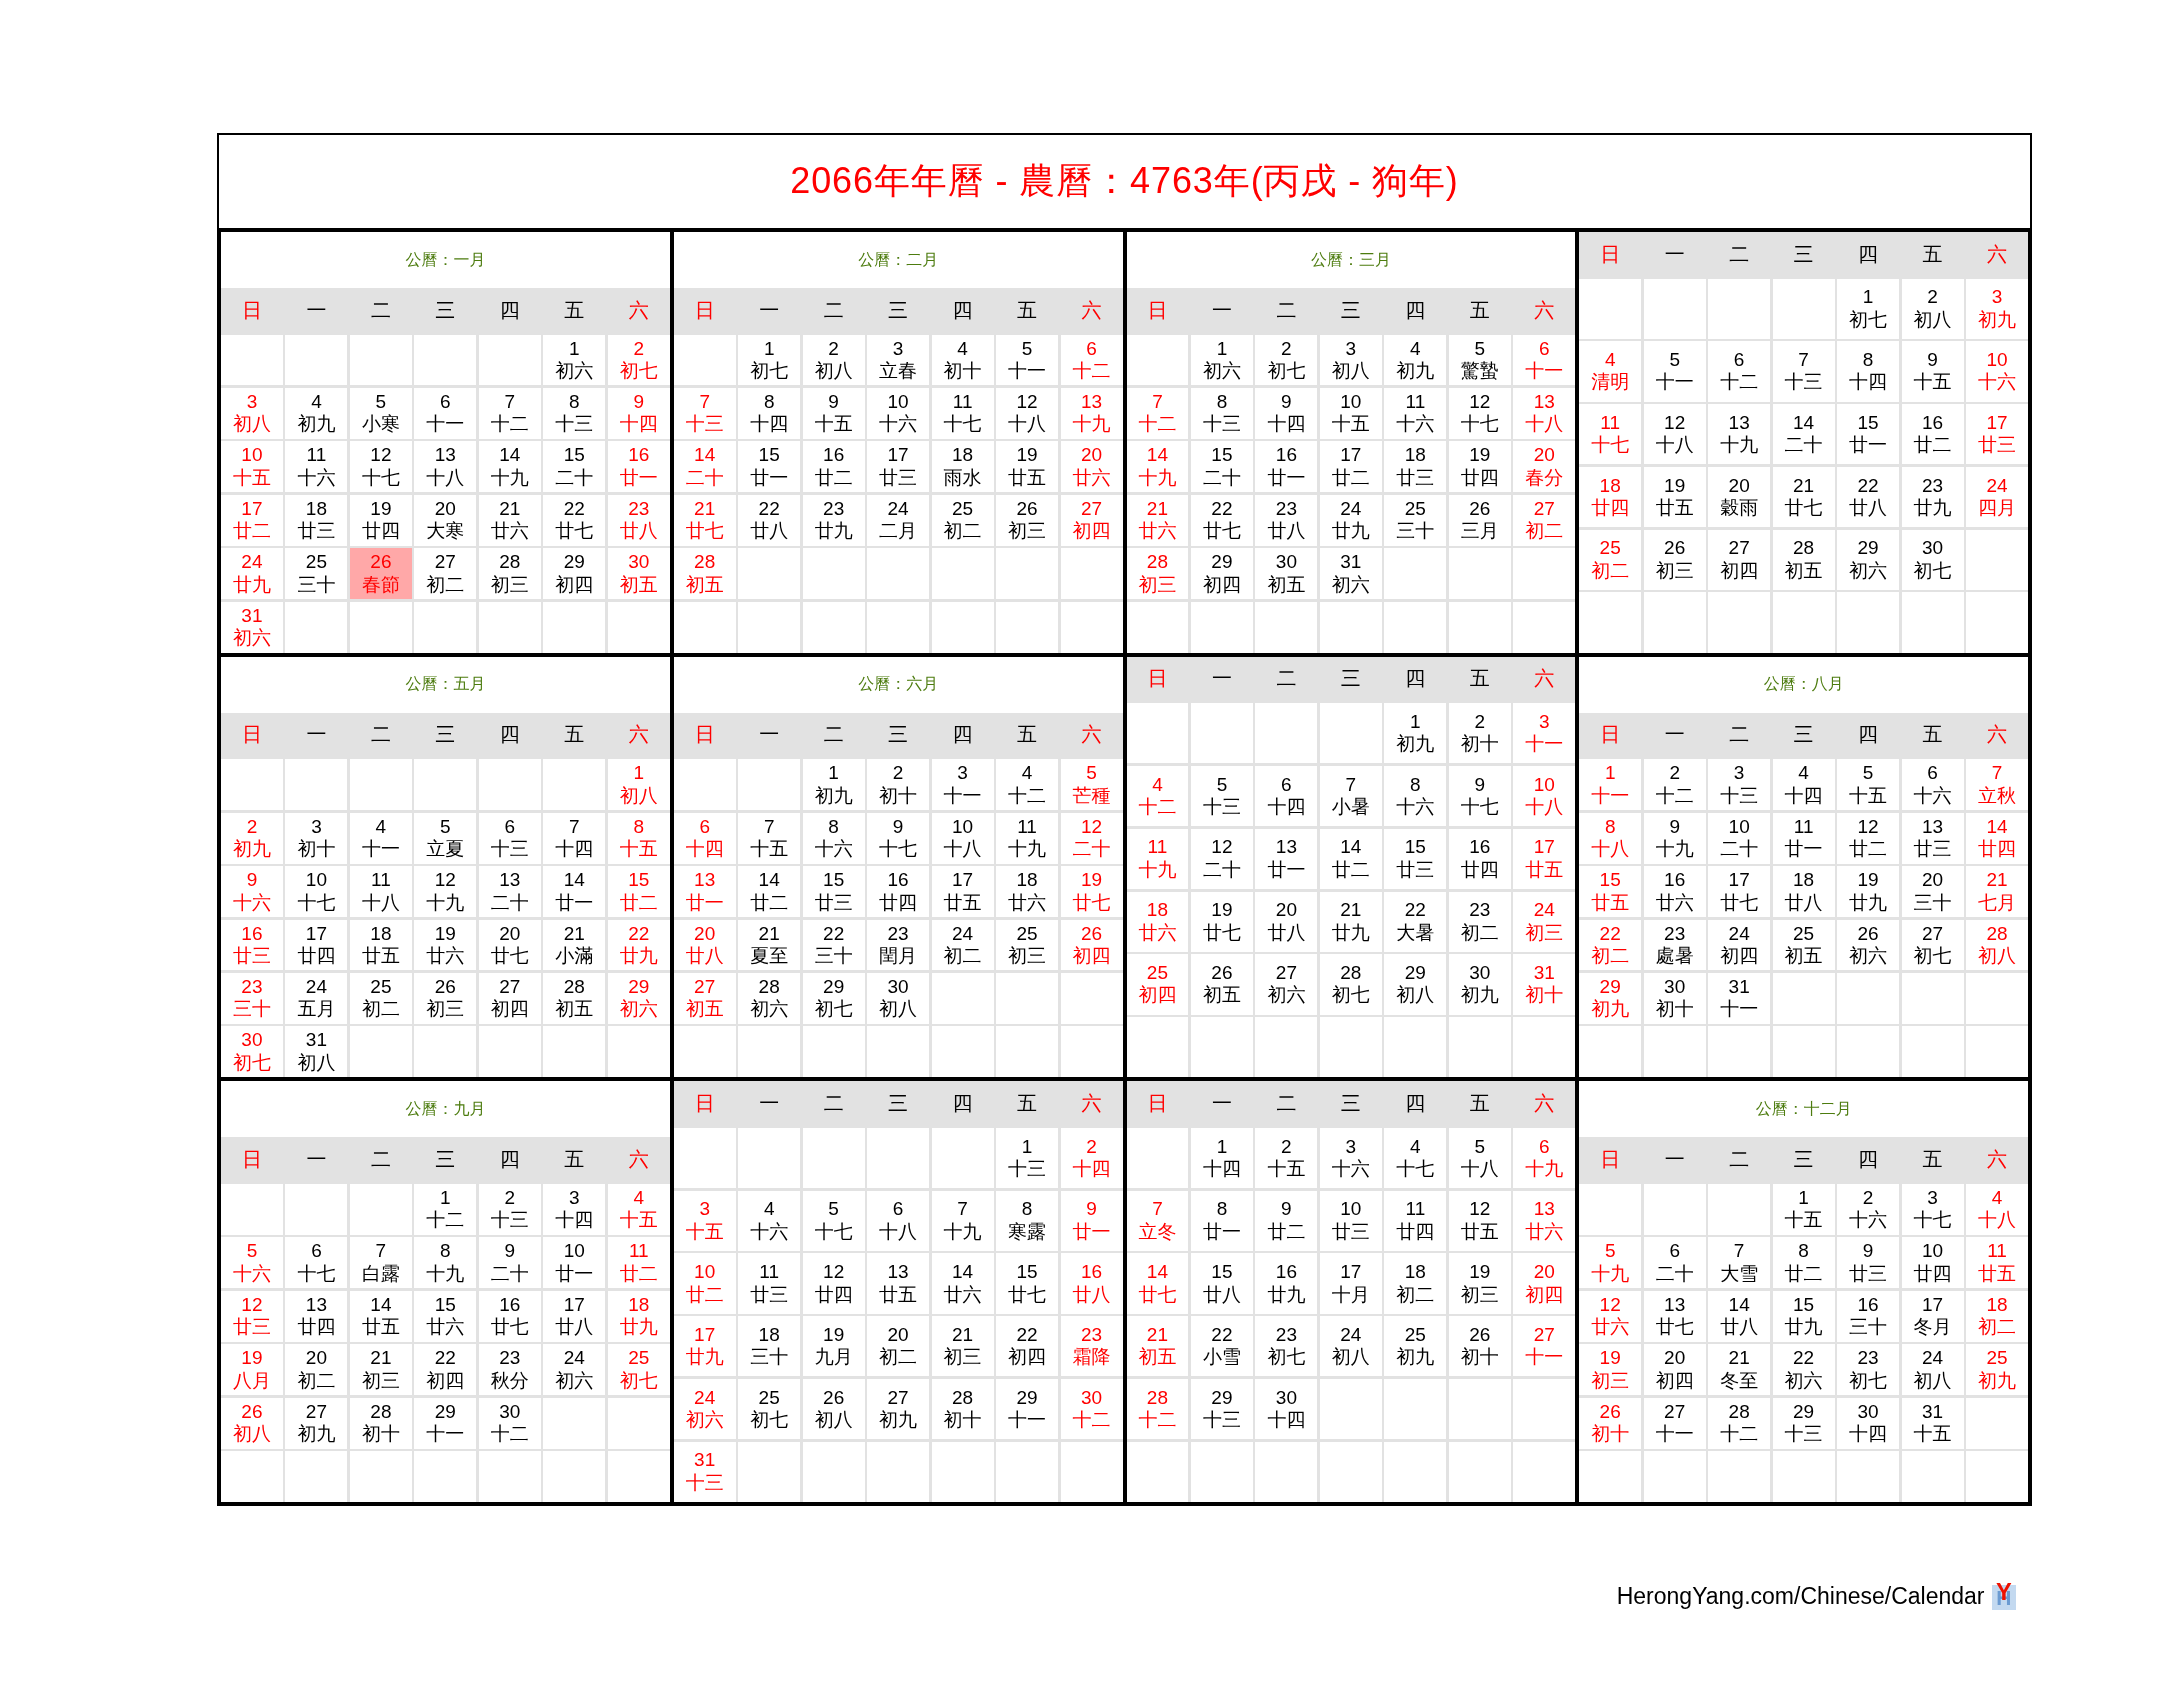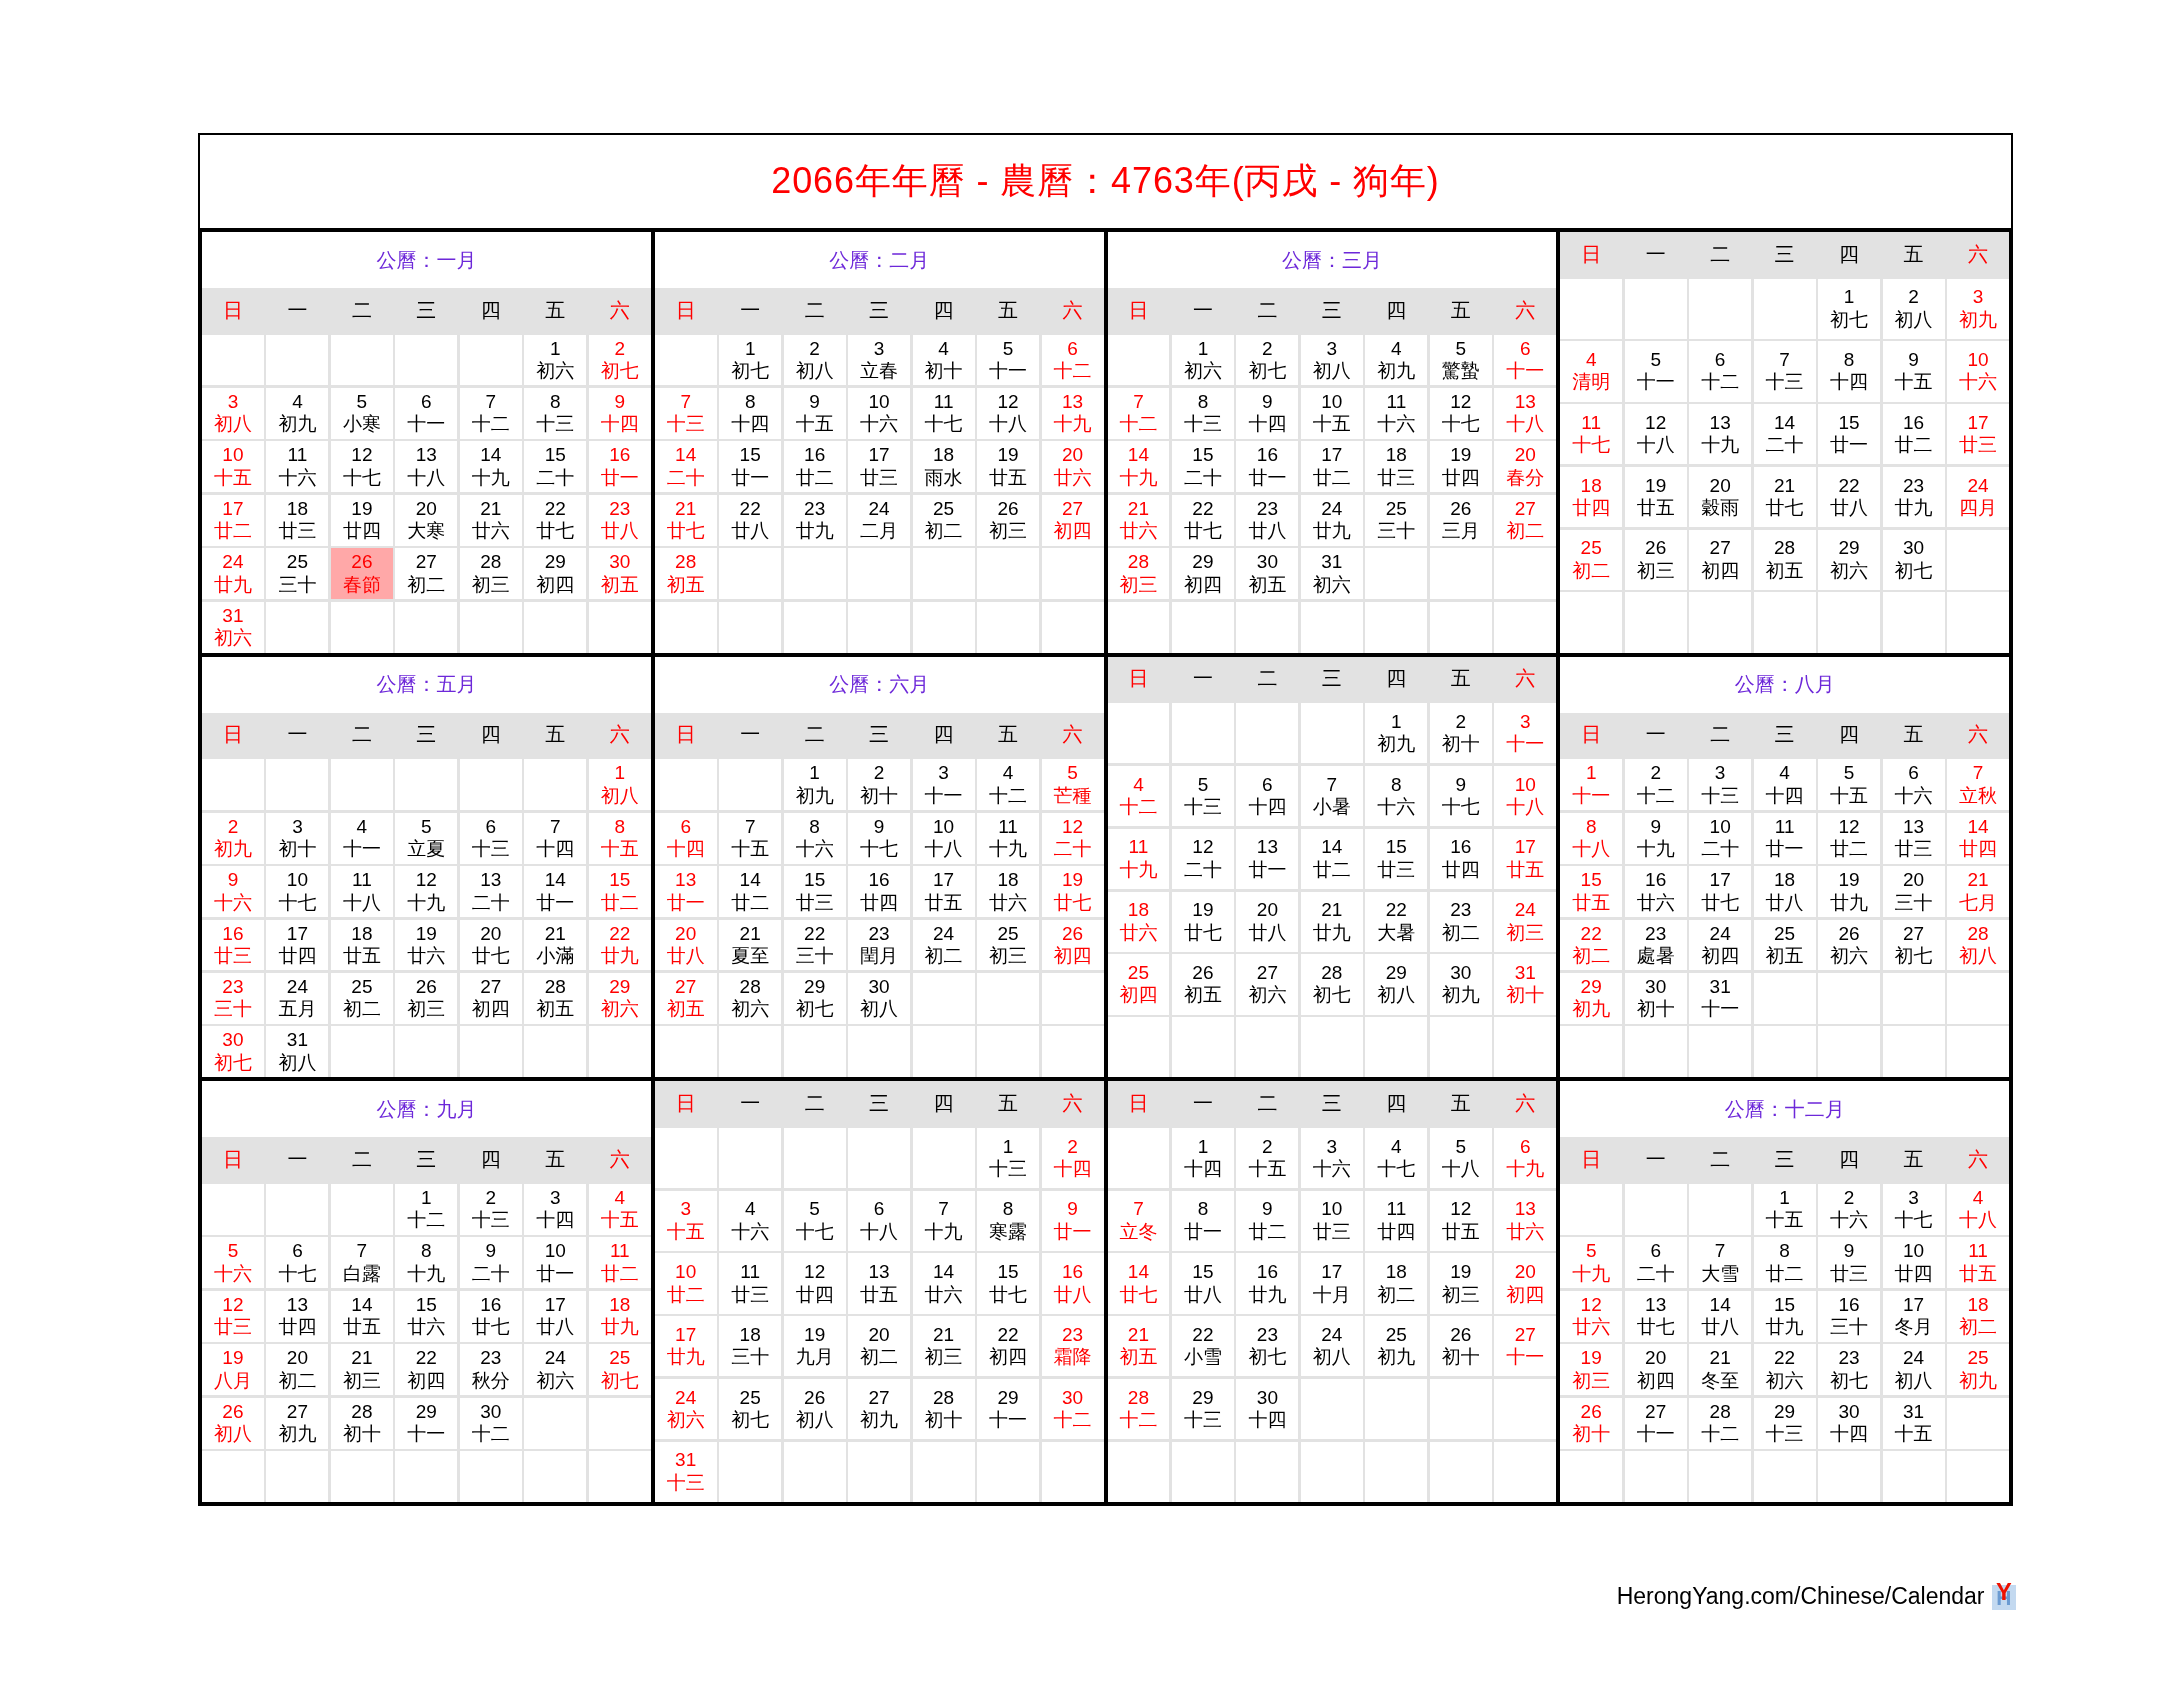--- a/index.html
+++ b/index.html
@@ -4,21 +4,21 @@
 <style>
   html, body { margin: 0; padding: 0; }
   body {
     width: 2190px; height: 1692px;
     background: #ffffff;
     font-family: "Liberation Sans", "DejaVu Sans", sans-serif;
     position: relative;
   }
   .calendar {
     position: absolute;
-    left: 198px; top: 133px;
+    left: 217px; top: 133px;
     width: 1815px; height: 1373px;
     border: 2.6px solid #000;
     box-sizing: border-box;
     display: flex;
     flex-direction: column;
     background: #fff;
   }
   .cal-title {
     height: 93px;
     flex: 0 0 auto;
@@ -43,22 +43,22 @@
     flex-direction: column;
     background: #fff;
     overflow: hidden;
   }
   .month-title {
     flex: 0 0 auto;
     height: 56px;
     display: flex;
     align-items: center;
     justify-content: center;
-    font-size: 20px;
-    color: #6d28d9;
+    font-size: 16px;
+    color: #4d7c0f;
   }
   .mgrid {
     flex: 1 1 auto;
     display: grid;
     grid-template-columns: repeat(7, 1fr);
     grid-template-rows: 44px repeat(6, 1fr);
     gap: 2.6px;
     background: #e2e2e2;
   }
   .wd {

